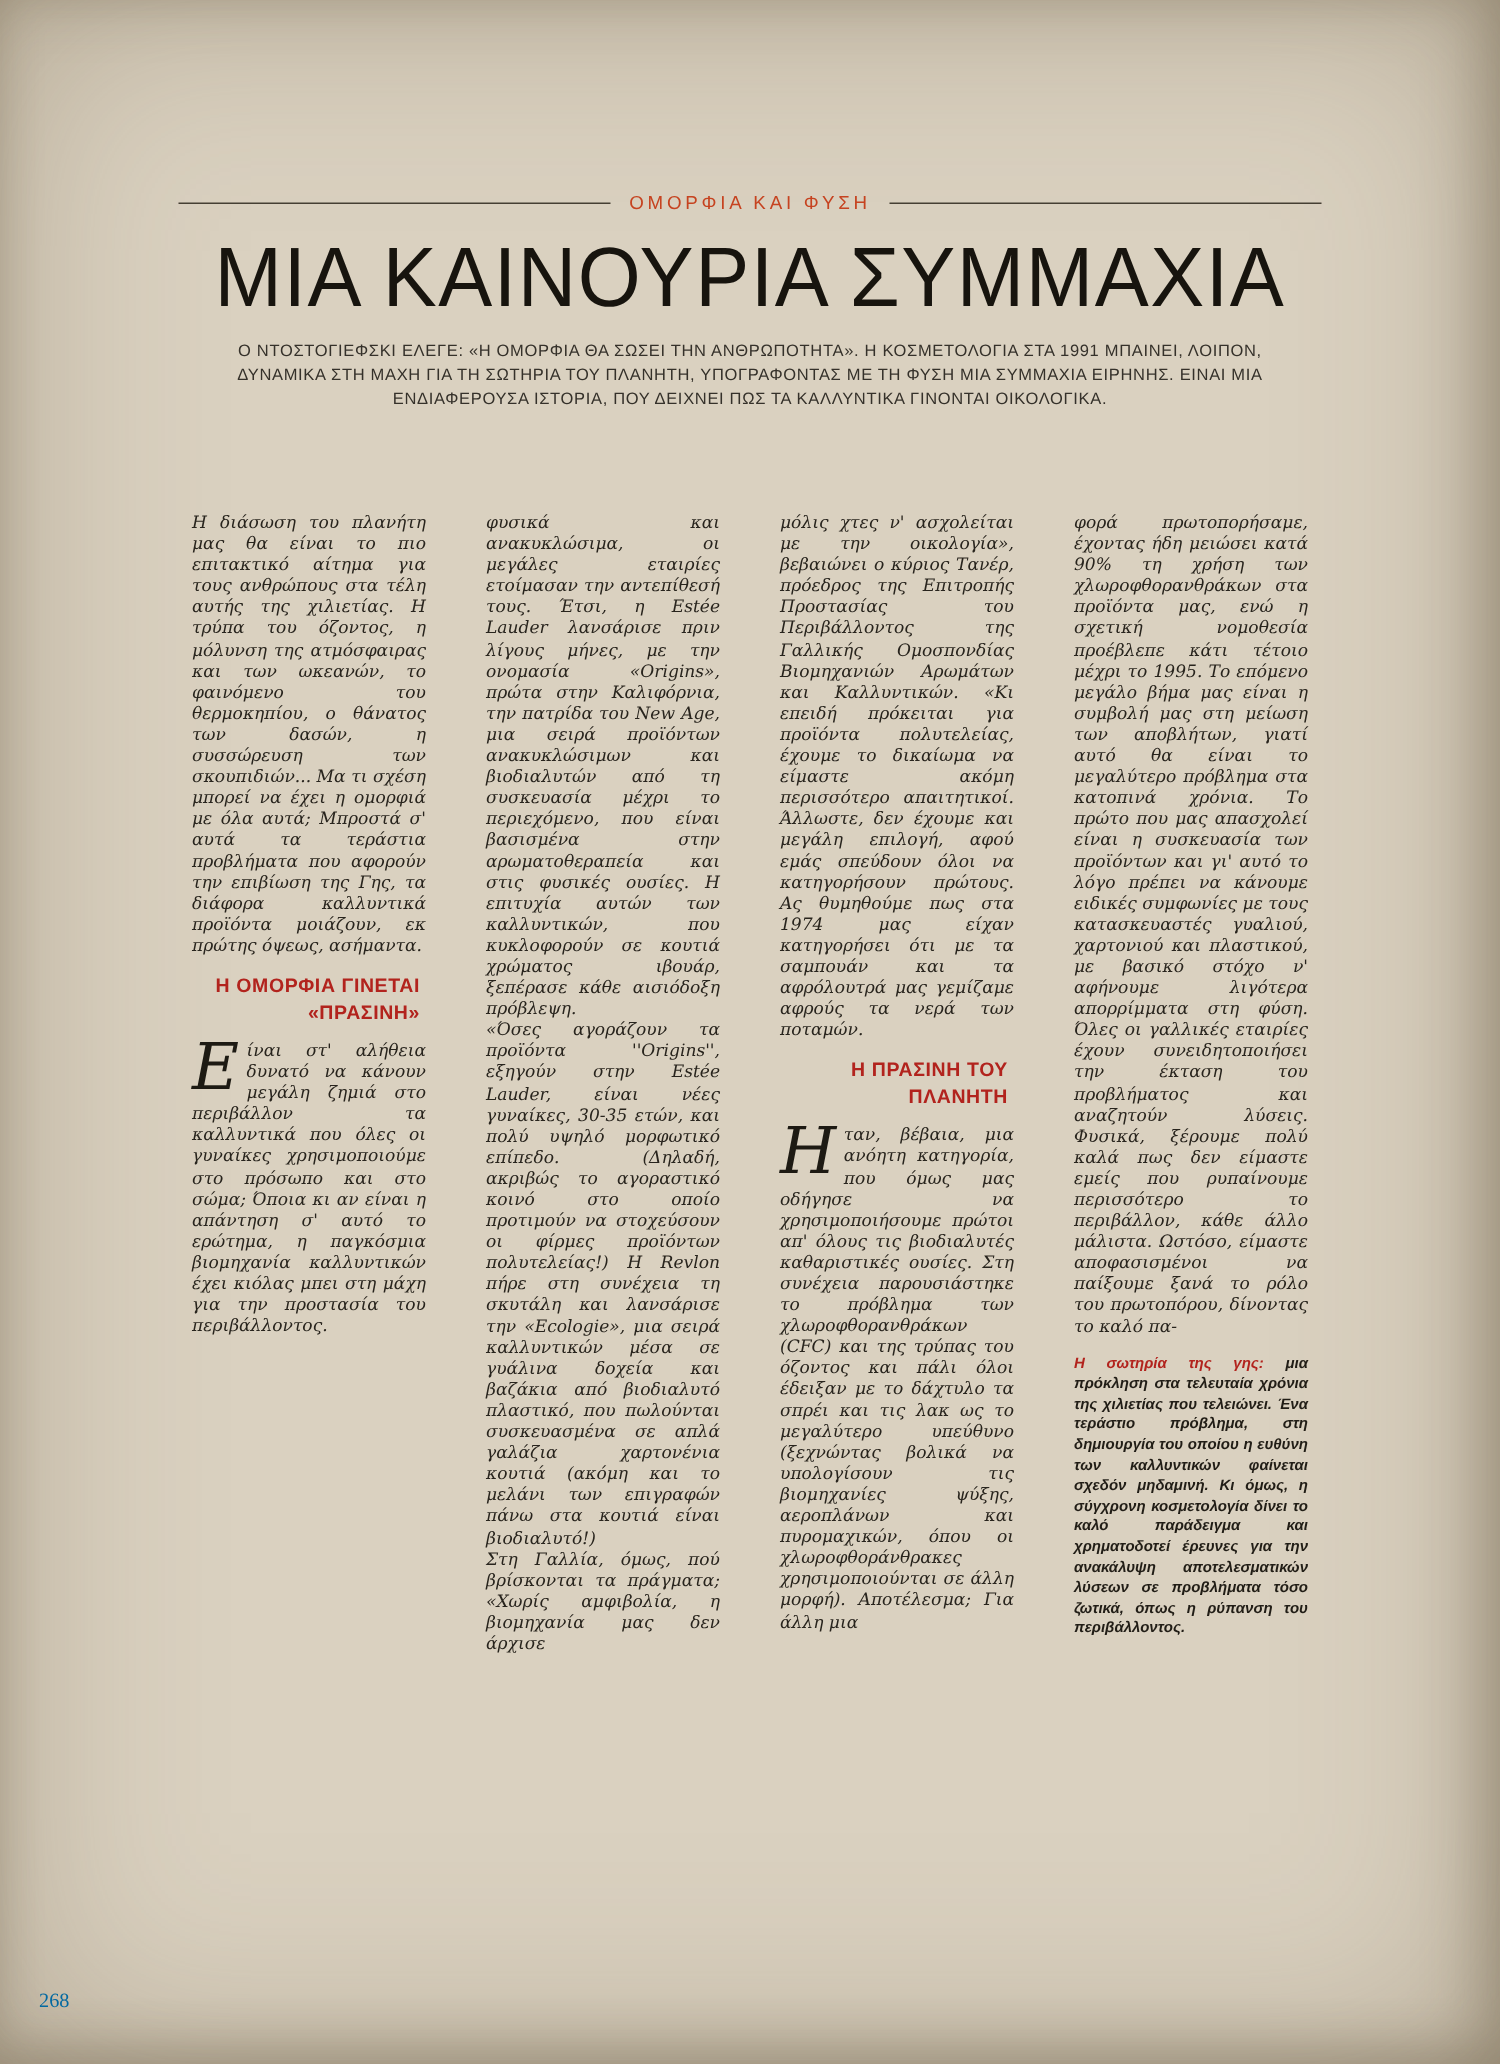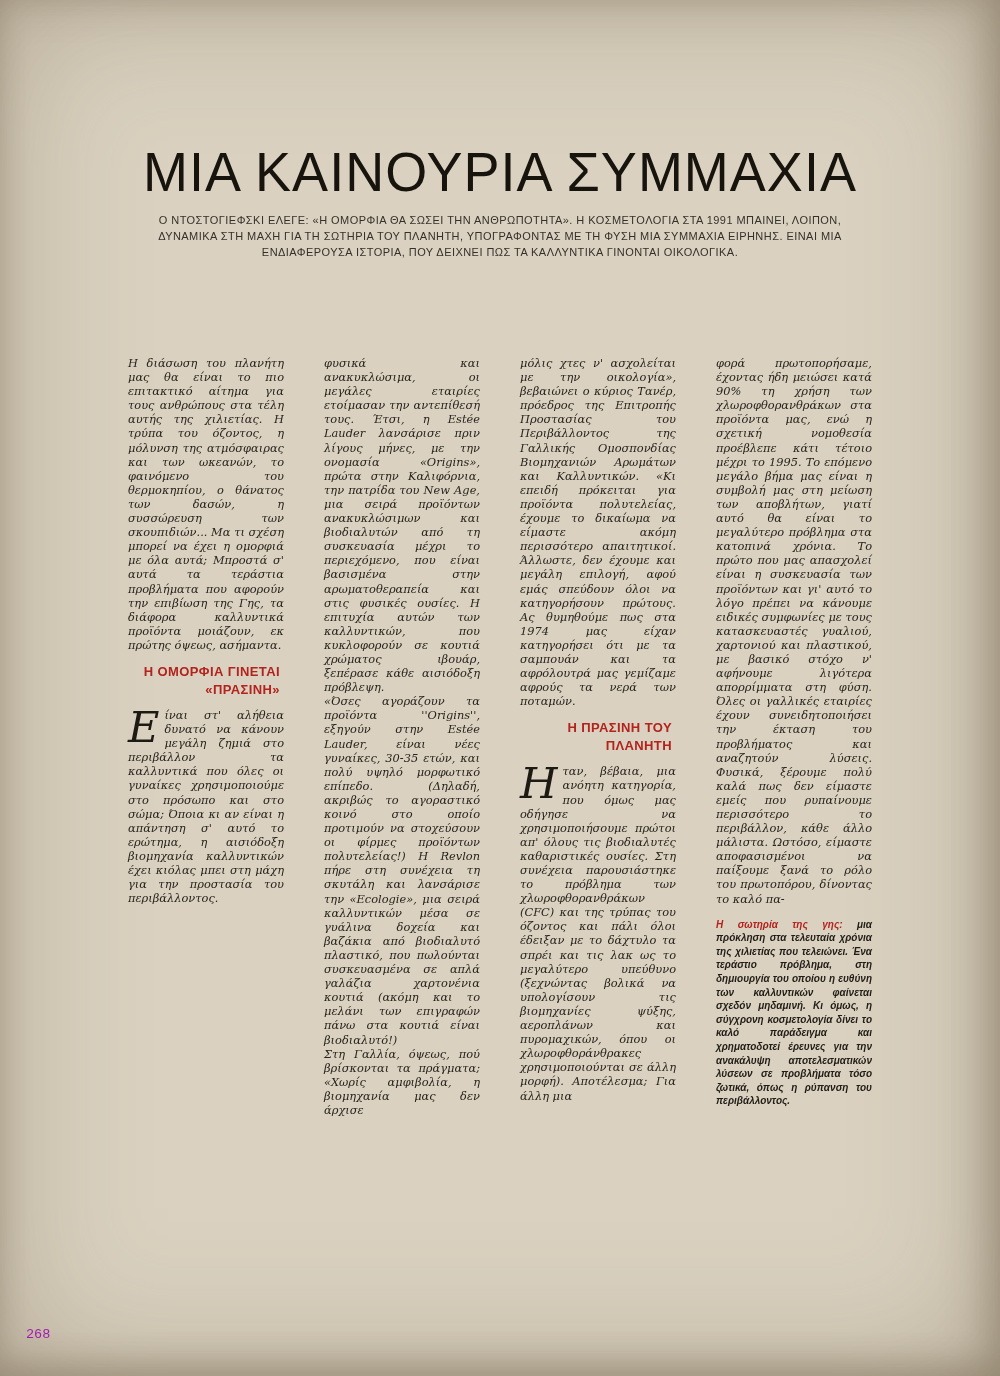--- a/index.html
+++ b/index.html
@@ -54,21 +54,21 @@
     letter-spacing: 0.45px;
     color: #35312a;
     width: 712px;
     margin: 4px auto 0 auto;
   }
   
   .columns {
     display: flex;
     gap: 40px;
     width: 744px;
-    margin: 96px auto 0 auto;
+    margin: 67px auto 0 auto;
   }
   .col { width: 167px; }
   .body-text {
     font-size: 11.4px;
     line-height: 14.1px;
     text-align: justify;
     font-style: italic;
     color: #28241d;
     margin: 0;
   }
@@ -101,47 +101,52 @@
     color: #211d16;
     text-align: justify;
     margin-top: 12px;
   }
   .caption-lead { color: #b2231d; }
   
   .page-number {
     position: absolute;
     left: 26px;
     bottom: 34px;
-    font-family: Liberation Mono, monospace;
+    font-family: Liberation Serif, serif;
     font-size: 13.5px;
-    color: #a21caf;
+    color: #0369a1;
   }
 </style>
 </head>
 <body>
 
 <div class="page">
 
   <header class="masthead">
+    <div class="kicker-row">
+      <span class="kicker-rule"></span>
+      <span class="kicker-text">ΟΜΟΡΦΙΑ ΚΑΙ ΦΥΣΗ</span>
+      <span class="kicker-rule"></span>
+    </div>
     <h1 class="headline">ΜΙΑ ΚΑΙΝΟΥΡΙΑ ΣΥΜΜΑΧΙΑ</h1>
     <p class="dek">Ο ΝΤΟΣΤΟΓΙΕΦΣΚΙ ΕΛΕΓΕ: «Η ΟΜΟΡΦΙΑ ΘΑ ΣΩΣΕΙ ΤΗΝ ΑΝΘΡΩΠΟΤΗΤΑ». Η ΚΟΣΜΕΤΟΛΟΓΙΑ ΣΤΑ 1991 ΜΠΑΙΝΕΙ, ΛΟΙΠΟΝ, ΔΥΝΑΜΙΚΑ ΣΤΗ ΜΑΧΗ ΓΙΑ ΤΗ ΣΩΤΗΡΙΑ ΤΟΥ ΠΛΑΝΗΤΗ, ΥΠΟΓΡΑΦΟΝΤΑΣ ΜΕ ΤΗ ΦΥΣΗ ΜΙΑ ΣΥΜΜΑΧΙΑ ΕΙΡΗΝΗΣ. ΕΙΝΑΙ ΜΙΑ ΕΝΔΙΑΦΕΡΟΥΣΑ ΙΣΤΟΡΙΑ, ΠΟΥ ΔΕΙΧΝΕΙ ΠΩΣ ΤΑ ΚΑΛΛΥΝΤΙΚΑ ΓΙΝΟΝΤΑΙ ΟΙΚΟΛΟΓΙΚΑ.</p>
   </header>
 
   <main class="columns">
 
     <div class="col">
       <p class="body-text">Η διάσωση του πλανήτη μας θα είναι το πιο επιτακτικό αίτημα για τους ανθρώπους στα τέλη αυτής της χιλιετίας. Η τρύπα του όζοντος, η μόλυνση της ατμόσφαιρας και των ωκεανών, το φαινόμενο του θερμοκηπίου, ο θάνατος των δασών, η συσσώρευση των σκουπιδιών... Μα τι σχέση μπορεί να έχει η ομορφιά με όλα αυτά; Μπροστά σ' αυτά τα τεράστια προβλήματα που αφορούν την επιβίωση της Γης, τα διάφορα καλλυντικά προϊόντα μοιάζουν, εκ πρώτης όψεως, ασήμαντα.</p>
       <h2 class="subhead">Η ΟΜΟΡΦΙΑ ΓΙΝΕΤΑΙ «ΠΡΑΣΙΝΗ»</h2>
-      <p class="body-text"><span class="dropcap">Ε</span><span>ίναι στ' αλήθεια δυνατό να κάνουν μεγάλη ζημιά στο περιβάλλον τα καλλυντικά που όλες οι γυναίκες χρησιμοποιούμε στο πρόσωπο και στο σώμα; Όποια κι αν είναι η απάντηση σ' αυτό το ερώτημα, η αισιόδοξη βιομηχανία καλλυντικών έχει κιόλας μπει στη μάχη για την προστασία του περιβάλλοντος.</span></p>
+      <p class="body-text"><span class="dropcap">Ε</span><span>ίναι στ' αλήθεια δυνατό να κάνουν μεγάλη ζημιά στο περιβάλλον τα καλλυντικά που όλες οι γυναίκες χρησιμοποιούμε στο πρόσωπο και στο σώμα; Όποια κι αν είναι η απάντηση σ' αυτό το ερώτημα, η παγκόσμια βιομηχανία καλλυντικών έχει κιόλας μπει στη μάχη για την προστασία του περιβάλλοντος.</span></p>
     </div>
 
     <div class="col">
       <p class="body-text">φυσικά και ανακυκλώσιμα, οι μεγάλες εταιρίες ετοίμασαν την αντεπίθεσή τους. Έτσι, η Estée Lauder λανσάρισε πριν λίγους μήνες, με την ονομασία «Origins», πρώτα στην Καλιφόρνια, την πατρίδα του New Age, μια σειρά προϊόντων ανακυκλώσιμων και βιοδιαλυτών από τη συσκευασία μέχρι το περιεχόμενο, που είναι βασισμένα στην αρωματοθεραπεία και στις φυσικές ουσίες. Η επιτυχία αυτών των καλλυντικών, που κυκλοφορούν σε κουτιά χρώματος ιβουάρ, ξεπέρασε κάθε αισιόδοξη πρόβλεψη.</p>
       <p class="body-text">«Όσες αγοράζουν τα προϊόντα ''Origins'', εξηγούν στην Estée Lauder, είναι νέες γυναίκες, 30-35 ετών, και πολύ υψηλό μορφωτικό επίπεδο. (Δηλαδή, ακριβώς το αγοραστικό κοινό στο οποίο προτιμούν να στοχεύσουν οι φίρμες προϊόντων πολυτελείας!) Η Revlon πήρε στη συνέχεια τη σκυτάλη και λανσάρισε την «Ecologie», μια σειρά καλλυντικών μέσα σε γυάλινα δοχεία και βαζάκια από βιοδιαλυτό πλαστικό, που πωλούνται συσκευασμένα σε απλά γαλάζια χαρτονένια κουτιά (ακόμη και το μελάνι των επιγραφών πάνω στα κουτιά είναι βιοδιαλυτό!)</p>
-      <p class="body-text">Στη Γαλλία, όψεως, πού βρίσκονται τα πράγματα; «Χωρίς αμφιβολία, η βιομηχανία μας δεν άρχισε</p>
+      <p class="body-text">Στη Γαλλία, όμως, πού βρίσκονται τα πράγματα; «Χωρίς αμφιβολία, η βιομηχανία μας δεν άρχισε</p>
     </div>
 
     <div class="col">
       <p class="body-text">μόλις χτες ν' ασχολείται με την οικολογία», βεβαιώνει ο κύριος Τανέρ, πρόεδρος της Επιτροπής Προστασίας του Περιβάλλοντος της Γαλλικής Ομοσπονδίας Βιομηχανιών Αρωμάτων και Καλλυντικών. «Κι επειδή πρόκειται για προϊόντα πολυτελείας, έχουμε το δικαίωμα να είμαστε ακόμη περισσότερο απαιτητικοί. Άλλωστε, δεν έχουμε και μεγάλη επιλογή, αφού εμάς σπεύδουν όλοι να κατηγορήσουν πρώτους. Ας θυμηθούμε πως στα 1974 μας είχαν κατηγορήσει ότι με τα σαμπουάν και τα αφρόλουτρά μας γεμίζαμε αφρούς τα νερά των ποταμών.</p>
       <h2 class="subhead">Η ΠΡΑΣΙΝΗ ΤΟΥ ΠΛΑΝΗΤΗ</h2>
       <p class="body-text"><span class="dropcap">Η</span><span>ταν, βέβαια, μια ανόητη κατηγορία, που όμως μας οδήγησε να χρησιμοποιήσουμε πρώτοι απ' όλους τις βιοδιαλυτές καθαριστικές ουσίες. Στη συνέχεια παρουσιάστηκε το πρόβλημα των χλωροφθορανθράκων (CFC) και της τρύπας του όζοντος και πάλι όλοι έδειξαν με το δάχτυλο τα σπρέι και τις λακ ως το μεγαλύτερο υπεύθυνο (ξεχνώντας βολικά να υπολογίσουν τις βιομηχανίες ψύξης, αεροπλάνων και πυρομαχικών, όπου οι χλωροφθοράνθρακες χρησιμοποιούνται σε άλλη μορφή). Αποτέλεσμα; Για άλλη μια</span></p>
     </div>
 
     <div class="col">
       <p class="body-text">φορά πρωτοπορήσαμε, έχοντας ήδη μειώσει κατά 90% τη χρήση των χλωροφθορανθράκων στα προϊόντα μας, ενώ η σχετική νομοθεσία προέβλεπε κάτι τέτοιο μέχρι το 1995. Το επόμενο μεγάλο βήμα μας είναι η συμβολή μας στη μείωση των αποβλήτων, γιατί αυτό θα είναι το μεγαλύτερο πρόβλημα στα κατοπινά χρόνια. Το πρώτο που μας απασχολεί είναι η συσκευασία των προϊόντων και γι' αυτό το λόγο πρέπει να κάνουμε ειδικές συμφωνίες με τους κατασκευαστές γυαλιού, χαρτονιού και πλαστικού, με βασικό στόχο ν' αφήνουμε λιγότερα απορρίμματα στη φύση. Όλες οι γαλλικές εταιρίες έχουν συνειδητοποιήσει την έκταση του προβλήματος και αναζητούν λύσεις. Φυσικά, ξέρουμε πολύ καλά πως δεν είμαστε εμείς που ρυπαίνουμε περισσότερο το περιβάλλον, κάθε άλλο μάλιστα. Ωστόσο, είμαστε αποφασισμένοι να παίξουμε ξανά το ρόλο του πρωτοπόρου, δίνοντας το καλό πα-</p>

